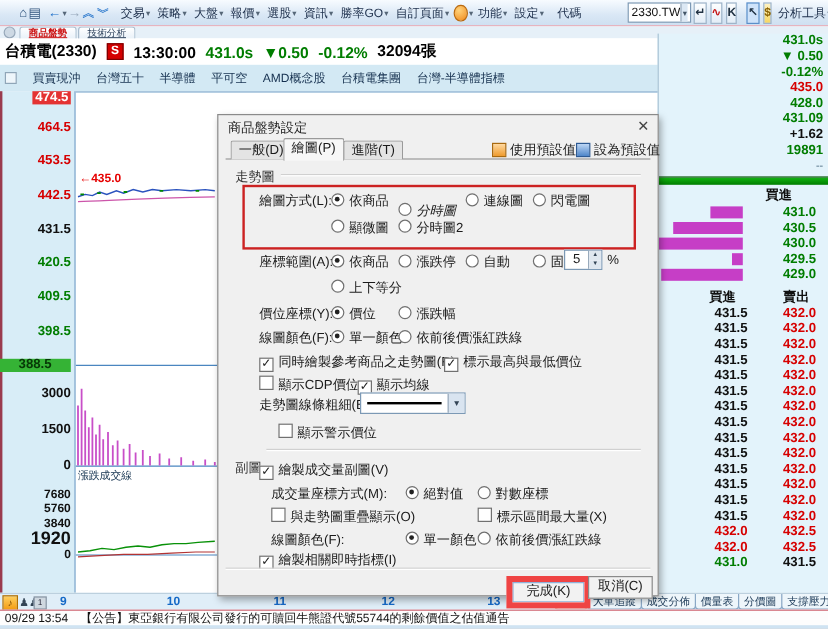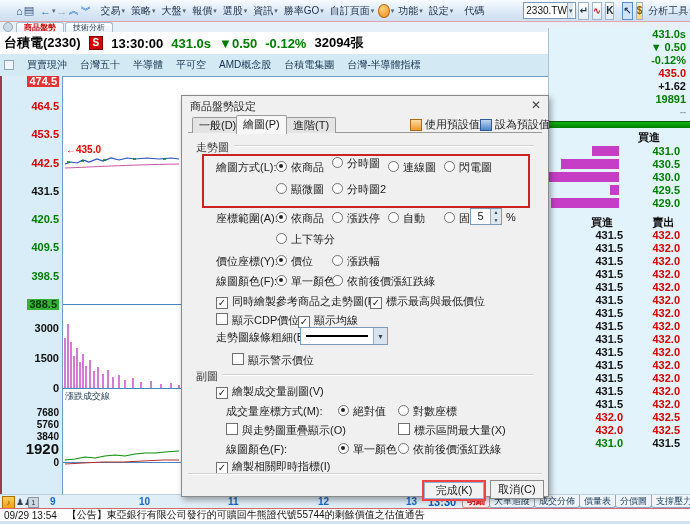--- a/index.html
+++ b/index.html
@@ -4,21 +4,21 @@
 <style>
   html,body{margin:0;padding:0;background:#9aa7b4;}
   #app{position:relative;width:690px;height:524px;overflow:hidden;background:#fff;
        font-family:"Liberation Sans","DejaVu Sans",sans-serif;-webkit-font-smoothing:antialiased;}
   
   [data-cls="up"]{color:#d60000;}
   [data-cls="down"]{color:#007d00;}
   [data-cls="flat"]{color:#101010;}
   [data-cls="muted"]{color:#7f9aaa;font-size:9px;}
   [data-cls="limit-up"]{background:#e43333;color:#fff;padding:0 2px;}
-  [data-cls="limit-down"]{background:#35b335;color:#073807;padding:0 2px;}
+  [data-cls="limit-down"]{background:#35b335;color:#073807;padding:0 16px;}
   
   #toolbar{position:absolute;left:0;top:0;width:690px;height:22px;
     background:linear-gradient(#f7fbff,#d9e7f5 60%,#cfe0f1);border-bottom:1px solid #e3a4b0;
     display:flex;align-items:center;gap:1px;padding:0 2px;box-sizing:border-box;font-size:10px;color:#223;white-space:nowrap;}
   .ticon{display:inline-flex;align-items:center;justify-content:center;width:16px;height:16px;font-size:11px;color:#33567e;}
   .grid{display:inline-grid;grid-template-columns:6px 6px;grid-template-rows:6px 6px;gap:1px;width:14px;height:14px;}
   .grid i{display:block;}
   .vsep{width:1px;height:14px;background:#aebccd;margin:0 2px;}
   .menu{display:inline-flex;align-items:center;padding:1px 3px;cursor:default;color:#1c2e4a;}
   .menu small,.ticon small{font-size:7px;color:#567;margin-left:1px;}
@@ -30,21 +30,21 @@
     background:linear-gradient(#fdfeff,#e3edf7);font-size:10px;font-weight:bold;color:#234;margin:0 1px;}
   .tbtn.active{background:#cfe3fa;border-color:#5b8fc9;}
   .tbtn.dollar{background:linear-gradient(#fff3c2,#f7d763);color:#8a6100;}
   .fb{display:inline-flex;align-items:center;justify-content:center;width:15px;height:15px;background:#3b5998;color:#fff;
     font-weight:bold;font-size:11px;border-radius:2px;font-family:"Liberation Serif",serif;}
   .smiley{width:12px;height:12px;border-radius:50%;background:radial-gradient(circle at 35% 30%,#ffd27a,#f08a1d);border:1px solid #b96a10;}
   
   #tabrow{position:absolute;left:0;top:22px;width:690px;height:10px;background:#e6f0f8;display:flex;align-items:center;font-size:8px;}
   .pgico{width:8px;height:8px;border-radius:50%;background:#cdd9e4;border:1px solid #98a9ba;margin:0 3px;}
   .ptab{padding:0 7px;height:10px;display:flex;align-items:center;border:1px solid #a9bccd;border-bottom:none;
-    background:linear-gradient(#ffffff,#e7f0f8);border-radius:3px 3px 0 0;margin-right:1px;color:#2a3f5a;}
+    background:linear-gradient(#ffffff,#e7f0f8);border-radius:3px 3px 0 0;margin-right:1px;color:#2a3f5a;text-decoration:underline;}
   .ptab.active{color:#cc1111;font-weight:bold;}
   
   #stockheader{position:absolute;left:0;top:32px;width:548px;height:22px;background:#fff;display:flex;align-items:center;
     gap:8px;padding-left:4px;font-size:13px;font-weight:bold;color:#000;white-space:nowrap;}
   .sbadge{background:#d40000;color:#fff;font-size:10px;padding:0 3px;border:1px solid #7d0000;line-height:12px;}
   
   #categories{position:absolute;left:0;top:54px;width:548px;height:22px;background:#d3e9f4;border-bottom:1px solid #aec6d6;
     display:flex;align-items:center;gap:13px;padding-left:4px;font-size:10px;color:#15304f;white-space:nowrap;}
   .catbox{width:8px;height:8px;border:1px solid #8fa6b8;background:#eef6fb;}
   
@@ -108,21 +108,21 @@
   .cb.on::before{content:"✓";}
   .redrect{position:absolute;left:20px;top:58px;width:324px;height:50px;border:2px solid #cc2222;pointer-events:none;}
   .spin{top:112px;left:288px;width:30px;height:15px;display:flex;border:1px solid #7c99b5;background:#fff;}
   .spin .val{flex:1;text-align:center;line-height:15px;}
   .spin .arrows{width:10px;display:flex;flex-direction:column;border-left:1px solid #9ab;}
   .spin .arrows span{flex:1;font-size:5px;line-height:7px;text-align:center;background:#dfe7ef;color:#345;}
   .drop{top:231px;left:118px;width:86px;height:16px;display:flex;border:1px solid #7c99b5;background:#fff;align-items:center;}
   .drop .linebody{flex:1;height:2px;background:#000;margin:0 5px;}
   .drop .dbtn{width:13px;height:100%;background:#d9e4f0;border-left:1px solid #9ab;font-size:7px;color:#345;display:flex;align-items:center;justify-content:center;}
   .dbtn2{display:flex;align-items:center;justify-content:center;}
-  .okbtn{left:240px;top:384px;width:60px;height:17px;background:#f2f2f2;border:2px solid #ef4444;box-shadow:inset 0 0 0 1px #8fb2d9;text-align:center;line-height:17px;}
+  .okbtn{left:240px;top:384px;width:60px;height:17px;background:#f2f2f2;border:5px solid #ef4444;box-shadow:inset 0 0 0 1px #8fb2d9;text-align:center;line-height:17px;}
   .cancelbtn{left:308px;top:384px;width:52px;height:17px;background:#f2f2f2;border:1px solid #8a8a8a;text-align:center;line-height:17px;}
   .dhr2{position:absolute;left:6px;right:6px;top:377px;border-top:1px solid #cfcfcf;border-bottom:1px solid #fff;}
 </style>
 </head>
 <body>
 
 <div id="app">
 
   <div id="toolbar">
     <span class="ticon grid">
@@ -230,20 +230,22 @@
       <span class="sublbl">漲跌成交線</span>
     </div>
   </div>
 
   <div id="quote">
     <div id="qsummary">
         <div class="qsum" data-cls="down">431.0s</div>
         <div class="qsum" data-cls="down">▼ 0.50</div>
         <div class="qsum" data-cls="down">-0.12%</div>
         <div class="qsum" data-cls="up">435.0</div>
+        <div class="qsum" data-cls="down">428.0</div>
+        <div class="qsum" data-cls="down">431.09</div>
         <div class="qsum" data-cls="flat">+1.62</div>
         <div class="qsum" data-cls="down">19891</div>
         <div class="qsum" data-cls="muted">--</div>
       </div>
     <div class="qgreenbar"></div>
     <div class="qbidhdr">買進</div>
     <div id="qbids">
         <div class="qbid">
           <div class="qbarwrap">
             <div class="qbar" style="width: 38%;"></div>
@@ -387,21 +389,21 @@
         <span class="pico blue"></span>
         <span>設為預設值</span>
       </span>
 
     <span class="abs grouplbl" style="left:14px;top:44px;">走勢圖</span>
     <div class="ghr" style="left:52px;top:49px;right:14px;"></div>
 
     <div class="redrect"></div>
     <span class="abs" style="left:34px;top:64px;">繪圖方式(L):</span>
     <span class="abs" style="left:94px;top:64px;"><span class="radio sel"></span><span>依商品</span></span>
-    <span class="abs" style="left:150px;top:60px;"><span class="radio"></span><span>分時圖</span></span>
+    <span class="abs" style="left:150px;top:72px;font-style:italic;"><span class="radio"></span><span>分時圖</span></span>
     <span class="abs" style="left:206px;top:64px;"><span class="radio"></span><span>連線圖</span></span>
     <span class="abs" style="left:262px;top:64px;"><span class="radio"></span><span>閃電圖</span></span>
     <span class="abs" style="left:94px;top:86px;"><span class="radio"></span><span>顯微圖</span></span>
     <span class="abs" style="left:150px;top:86px;"><span class="radio"></span><span>分時圖2</span></span>
 
     <span class="abs" style="left:34px;top:115px;">座標範圍(A):</span>
     <span class="abs" style="left:94px;top:115px;"><span class="radio sel"></span><span>依商品</span></span>
     <span class="abs" style="left:150px;top:115px;"><span class="radio"></span><span>漲跌停</span></span>
     <span class="abs" style="left:206px;top:115px;"><span class="radio"></span><span>自動</span></span>
     <span class="abs" style="left:262px;top:115px;"><span class="radio"></span><span>固定</span></span>
@@ -428,21 +430,21 @@
     <span class="abs" style="left:34px;top:217px;"><span class="cb"></span><span>顯示CDP價位</span></span>
     <span class="abs" style="left:116px;top:217px;"><span class="cb on"></span><span>顯示均線</span></span>
 
     <span class="abs" style="left:34px;top:234px;">走勢圖線條粗細(B)</span>
     <span class="abs drop">
         <span class="linebody"></span>
         <span class="dbtn dbtn2">▼</span>
       </span>
     <span class="abs" style="left:34px;top:257px;padding-left:16px;"><span class="cb"></span><span>顯示警示價位</span></span>
 
-    <span class="abs grouplbl" style="left:14px;top:273px;">副圖</span>
+    <span class="abs grouplbl" style="left:14px;top:286px;">副圖</span>
     <div class="ghr" style="left:40px;top:278px;right:14px;"></div>
 
     <span class="abs" style="left:34px;top:288px;"><span class="cb on"></span><span>繪製成交量副圖(V)</span></span>
     <span class="abs" style="left:44px;top:308px;">成交量座標方式(M):</span>
     <span class="abs" style="left:156px;top:308px;"><span class="radio sel"></span><span>絕對值</span></span>
     <span class="abs" style="left:216px;top:308px;"><span class="radio"></span><span>對數座標</span></span>
     <span class="abs" style="left:216px;top:327px;"><span class="cb"></span><span>標示區間最大量(X)</span></span>
     <span class="abs" style="left:44px;top:327px;"><span class="cb"></span><span>與走勢圖重疊顯示(O)</span></span>
     <span class="abs" style="left:44px;top:346px;">線圖顏色(F):</span>
     <span class="abs" style="left:156px;top:346px;"><span class="radio sel"></span><span>單一顏色</span></span>

